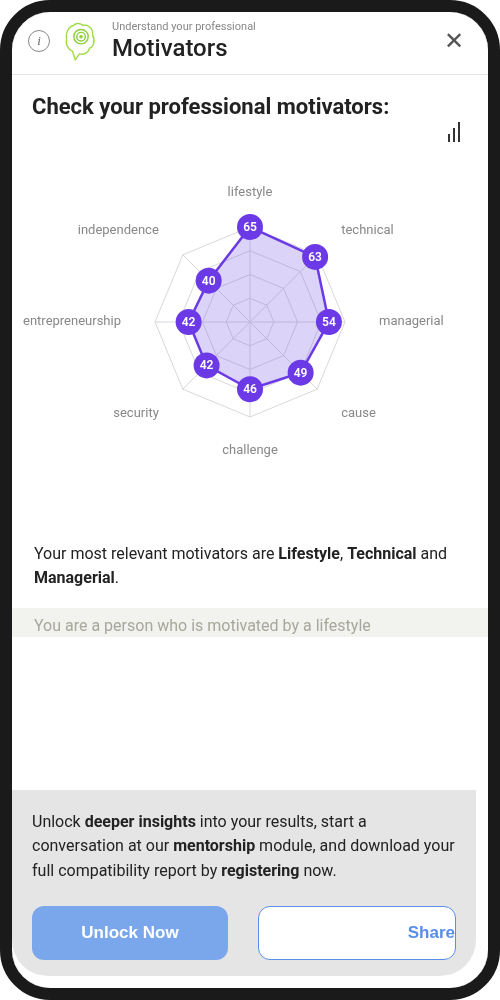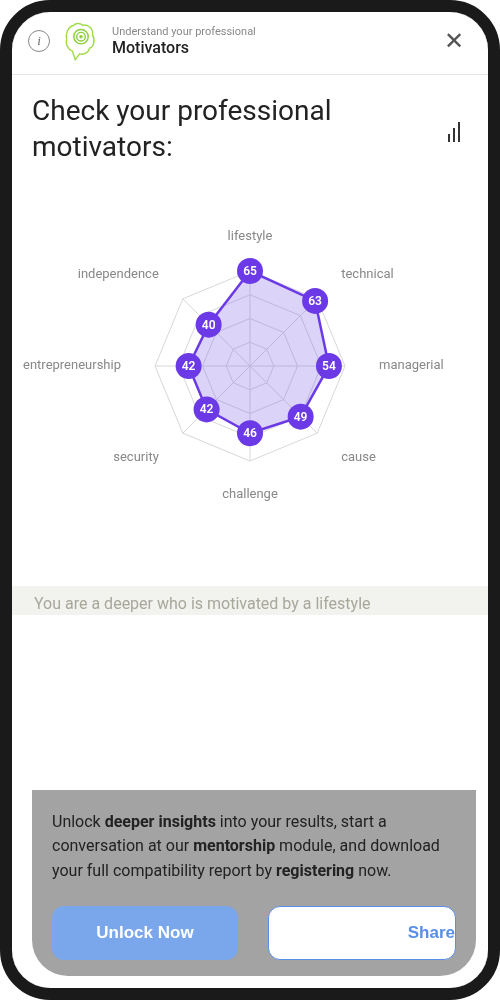--- a/index.html
+++ b/index.html
@@ -41,32 +41,32 @@
       display: flex; align-items: center; justify-content: center;
       font-family: Georgia, serif; font-style: italic; font-size: 13px; color: #666;
       margin-right: 8px;
     }
     .brain-icon {
       width: 46px; height: 46px; margin-right: 8px; flex-shrink: 0;
     }
     .brain-icon svg { width: 100%; height: 100%; }
     .header-text { flex: 1; }
     .header-subtitle { font-size: 11px; color: #888; line-height: 1.2; }
-    .header-title { font-size: 16px; font-weight: 500; color: #222; margin-top: 0px; }
+    .header-title { font-size: 24px; font-weight: 500; color: #222; margin-top: 0px; }
     .close-x {
       font-size: 24px; color: #555; font-weight: 300; cursor: pointer;
       padding: 4px 8px;
     }
 
     .content {
       padding: 18px 20px 0 20px;
     }
     .section-title {
-      font-size: 28px;
-      font-weight: 400;
+      font-size: 22px;
+      font-weight: 700;
       color: #222;
       line-height: 1.3;
       margin-bottom: 10px;
     }
     .chart-icon {
       position: absolute;
       right: 28px;
       top: 110px;
       display: flex;
       align-items: flex-end;
@@ -121,22 +121,22 @@
       left: 12px; right: 12px;
       top: 660px;
       height: 120px;
       background: linear-gradient(to bottom, rgba(255,255,255,0) 0%, rgba(255,255,255,1) 70%);
       pointer-events: none;
       border-radius: 0 0 20px 20px;
     }
 
     .bottom-block {
       position: absolute;
-      left: 20px; right: 12px; bottom: 12px;
-      background: #a3a3a3;
+      left: 0; right: 12px; bottom: 12px;
+      background: #e5e5e5;
       padding: 20px 20px 16px 20px;
       border-radius: 0 0 36px 36px;
     }
     .unlock-text {
       font-size: 16px;
       color: #222;
       line-height: 1.55;
       margin-bottom: 22px;
     }
     .unlock-text strong { font-weight: 700; }
@@ -234,22 +234,25 @@
             <text x="281.2167747730646" y="68.78322522693537" class="axis-label" text-anchor="start" dominant-baseline="middle">technical</text>
             <text x="319" y="160" class="axis-label" text-anchor="start" dominant-baseline="middle">managerial</text>
             <text x="281.2167747730646" y="251.21677477306463" class="axis-label" text-anchor="start" dominant-baseline="middle">cause</text>
             <text x="190" y="289" class="axis-label" text-anchor="middle" dominant-baseline="middle">challenge</text>
             <text x="98.78322522693537" y="251.21677477306463" class="axis-label" text-anchor="end" dominant-baseline="middle">security</text>
             <text x="61" y="160.00000000000003" class="axis-label" text-anchor="end" dominant-baseline="middle">entrepreneurship</text>
             <text x="98.78322522693534" y="68.78322522693537" class="axis-label" text-anchor="end" dominant-baseline="middle">independence</text>
           </svg>
       </div>
 
-
-      <div class="teaser-band">You are a deeper who is motivated by a lifestyle</div>
+      <div class="summary">
+        <span>Your most relevant motivators are </span><strong>Lifestyle</strong><span>, </span><strong>Technical</strong><span> and </span><strong>Managerial</strong><span>.</span>
+      </div>
+
+      <div class="teaser-band">You are a person who is motivated by a lifestyle</div>
     </div>
 
     <div class="fade-overlay"></div>
 
     <div class="bottom-block">
       <div class="unlock-text">
         <span>Unlock </span><strong>deeper insights</strong><span> into your results, start a conversation at our </span><strong>mentorship</strong><span> module, and download your full compatibility report by </span><strong>registering</strong><span> now.</span>
       </div>
       <div class="button-row">
         <button class="btn btn-primary">Unlock Now</button>

